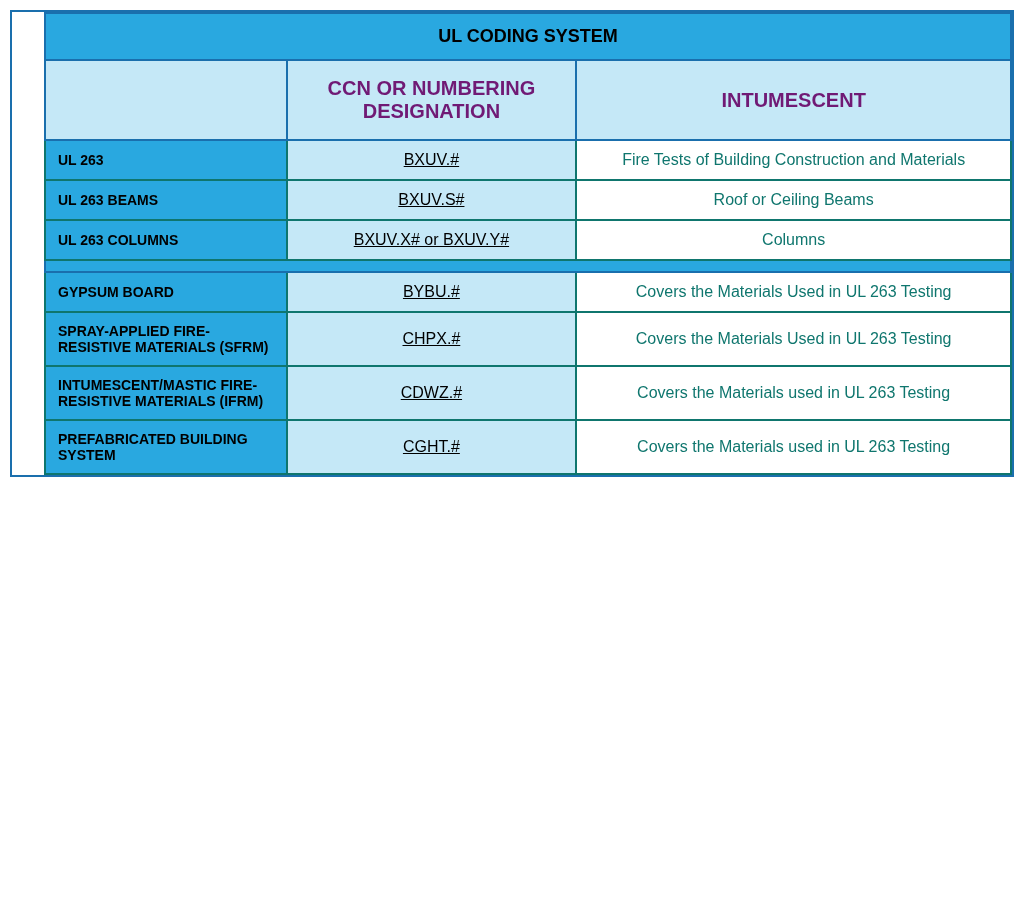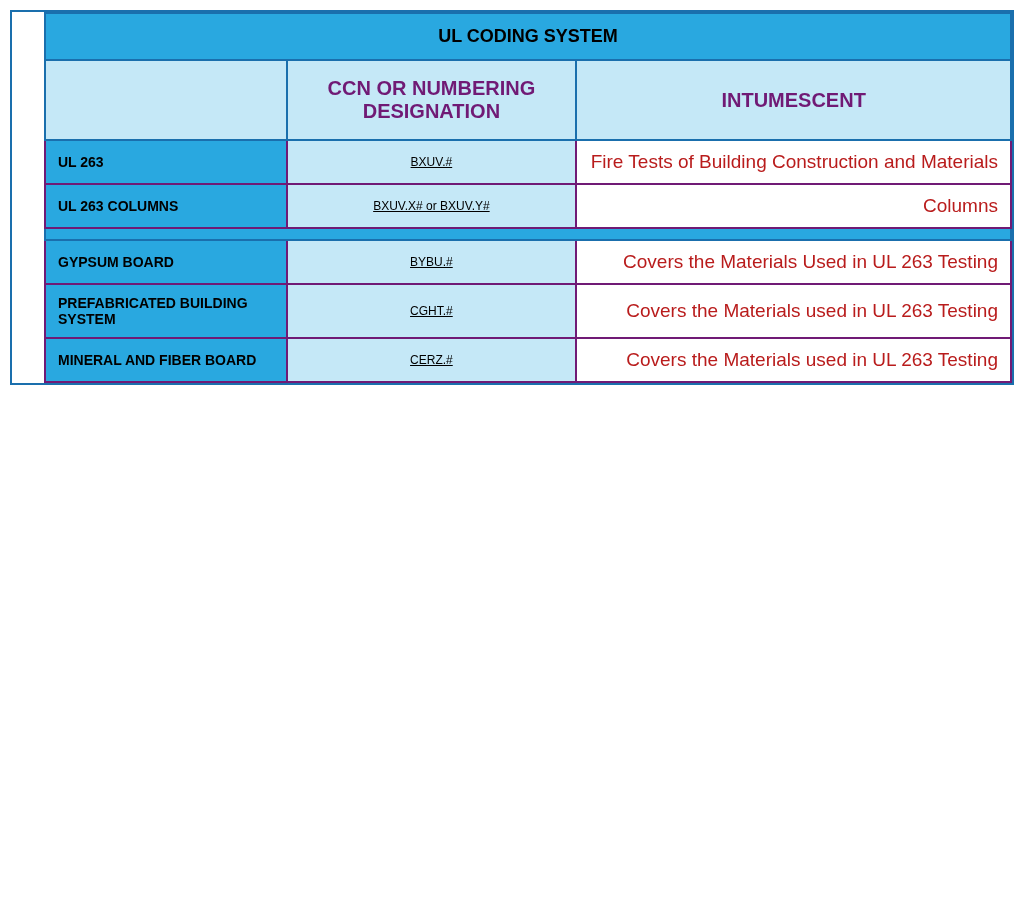--- a/index.html
+++ b/index.html
@@ -45,47 +45,47 @@
       text-align: center;
       font-weight: bold;
       font-size: 20px;
       color: #701a75;
       padding: 16px 8px;
       border: 2px solid #1a6fad;
       vertical-align: middle;
     }
 
     .data-row td {
-      border: 2px solid #701a75;
+      border: 2px solid #0f766e;
       padding: 10px 12px;
       vertical-align: middle;
     }
 
     .data-row td.label-cell {
       background-color: #29a8e0;
       font-weight: bold;
       font-size: 14px;
       color: #000;
       width: 25%;
     }
 
     .data-row td.ccn-cell {
       background-color: #c5e8f7;
       text-align: center;
-      font-size: 12px;
+      font-size: 16px;
       color: #000;
       width: 30%;
       text-decoration: underline;
     }
 
     .data-row td.desc-cell {
       background-color: #fff;
-      font-size: 19px;
-      color: #b91c1c;
-      text-align: right;
+      font-size: 16px;
+      color: #0f766e;
+      text-align: center;
       width: 45%;
     }
 
     .spacer-row td {
       background-color: #29a8e0;
       height: 12px;
       border: 2px solid #1a6fad;
     }
 
     .col1 { width: 25%; }
@@ -108,47 +108,57 @@
         <td class="col2">CCN OR NUMBERING DESIGNATION</td>
         <td class="col3">INTUMESCENT</td>
       </tr>
 
       <tr class="data-row">
         <td class="label-cell">UL 263</td>
         <td class="ccn-cell">BXUV.#</td>
         <td class="desc-cell">Fire Tests of Building Construction and Materials</td>
       </tr>
 
+      <tr class="data-row">
+        <td class="label-cell">UL 263 BEAMS</td>
+        <td class="ccn-cell">BXUV.S#</td>
+        <td class="desc-cell">Roof or Ceiling Beams</td>
+      </tr>
 
       <tr class="data-row">
         <td class="label-cell">UL 263 COLUMNS</td>
         <td class="ccn-cell">BXUV.X# or BXUV.Y#</td>
         <td class="desc-cell">Columns</td>
       </tr>
 
 
 
       <tr class="spacer-row">
         <td colspan="3"></td>
       </tr>
 
       <tr class="data-row">
         <td class="label-cell">GYPSUM BOARD</td>
         <td class="ccn-cell">BYBU.#</td>
         <td class="desc-cell">Covers the Materials Used in UL 263 Testing</td>
       </tr>
 
+      <tr class="data-row">
+        <td class="label-cell">SPRAY-APPLIED FIRE-RESISTIVE MATERIALS (SFRM)</td>
+        <td class="ccn-cell">CHPX.#</td>
+        <td class="desc-cell">Covers the Materials Used in UL 263 Testing</td>
+      </tr>
 
+      <tr class="data-row">
+        <td class="label-cell">INTUMESCENT/MASTIC FIRE-RESISTIVE MATERIALS (IFRM)</td>
+        <td class="ccn-cell">CDWZ.#</td>
+        <td class="desc-cell">Covers the Materials used in UL 263 Testing</td>
+      </tr>
 
       <tr class="data-row">
         <td class="label-cell">PREFABRICATED BUILDING SYSTEM</td>
         <td class="ccn-cell">CGHT.#</td>
         <td class="desc-cell">Covers the Materials used in UL 263 Testing</td>
       </tr>
 
-      <tr class="data-row">
-        <td class="label-cell">MINERAL AND FIBER BOARD</td>
-        <td class="ccn-cell">CERZ.#</td>
-        <td class="desc-cell">Covers the Materials used in UL 263 Testing</td>
-      </tr>
     </tbody>
   </table>
 </div>
 
 </body></html>

